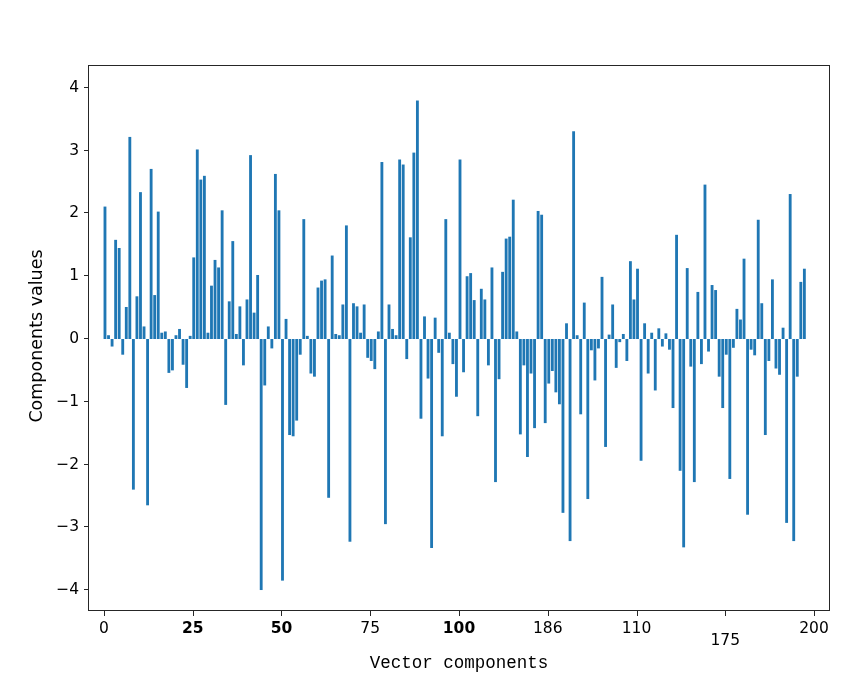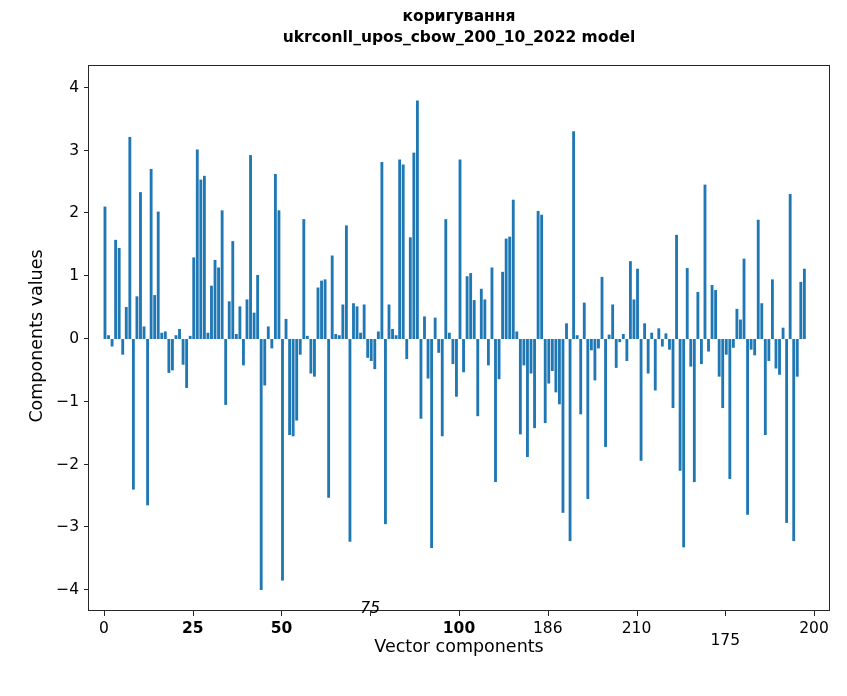--- a/index.html
+++ b/index.html
@@ -115,24 +115,20 @@
     width: 0;
     height: 4.5px;
     border-left: 1.4px solid #262626;
   }
 </style>
 </head>
 <body>
 
 <div id="figure">
 
-  <div id="title-block">
-    <span class="tline">коригування</span>
-    <span class="tline">ukrconll_upos_cbow_200_10_2022 model</span>
-  </div>
 
   <div id="axes">
     <div id="plot-area">
       <svg id="plot-svg" width="742" height="546" viewBox="0 0 742 546">
         <g id="bars">
             <rect x="14.56" y="140.58" width="2.84" height="132.42" fill="#1f77b4"></rect>
             <rect x="18.11" y="269.23" width="2.84" height="3.77" fill="#1f77b4"></rect>
             <rect x="21.66" y="273.00" width="2.84" height="7.53" fill="#1f77b4"></rect>
             <rect x="25.21" y="173.84" width="2.84" height="99.16" fill="#1f77b4"></rect>
             <rect x="28.76" y="182.00" width="2.84" height="91.00" fill="#1f77b4"></rect>
@@ -360,31 +356,31 @@
       <div class="ytick-label" style="top: 86.9655px; right: 768px;">4</div>
       <div class="ytick-mark" style="left: 83.5px; top: 86.9655px;"></div>
     </div>
   <div id="xticks">
       <div class="xtick-label" style="left: 103.976px; top: 619px;">0</div>
       <div class="xtick-mark" style="left: 103.976px; top: 611px;"></div>
       <div class="xtick-label" style="left: 192.732px; top: 619px; font-weight: bold;">25</div>
       <div class="xtick-mark" style="left: 192.732px; top: 611px;"></div>
       <div class="xtick-label" style="left: 281.488px; top: 619px; font-weight: bold;">50</div>
       <div class="xtick-mark" style="left: 281.488px; top: 611px;"></div>
-      <div class="xtick-label" style="left: 370.244px; top: 599px; font-style: italic;">75</div>
+      <div class="xtick-label" style="left: 370.244px; top: 619px;">75</div>
       <div class="xtick-mark" style="left: 370.244px; top: 611px;"></div>
       <div class="xtick-label" style="left: 459px; top: 619px; font-weight: bold;">100</div>
       <div class="xtick-mark" style="left: 459px; top: 611px;"></div>
       <div class="xtick-label" style="left: 547.756px; top: 619px;">186</div>
       <div class="xtick-mark" style="left: 547.756px; top: 611px;"></div>
-      <div class="xtick-label" style="left: 636.512px; top: 619px;">210</div>
+      <div class="xtick-label" style="left: 636.512px; top: 619px;">110</div>
       <div class="xtick-mark" style="left: 636.512px; top: 611px;"></div>
       <div class="xtick-label" style="left: 725.268px; top: 619px; margin-top: 12px;">175</div>
       <div class="xtick-mark" style="left: 725.268px; top: 611px;"></div>
       <div class="xtick-label" style="left: 814.024px; top: 619px;">200</div>
       <div class="xtick-mark" style="left: 814.024px; top: 611px;"></div>
     </div>
 
   <div id="xlabel-holder">
-    <div id="xlabel" style="left: 88px; top: 636px; width: 742px;">Vector components</div>
+    <div id="xlabel" style="left: 88px; top: 653px; width: 742px; font-family: Liberation Mono, monospace;">Vector components</div>
   </div>
 
 </div>
 
 </body></html>

